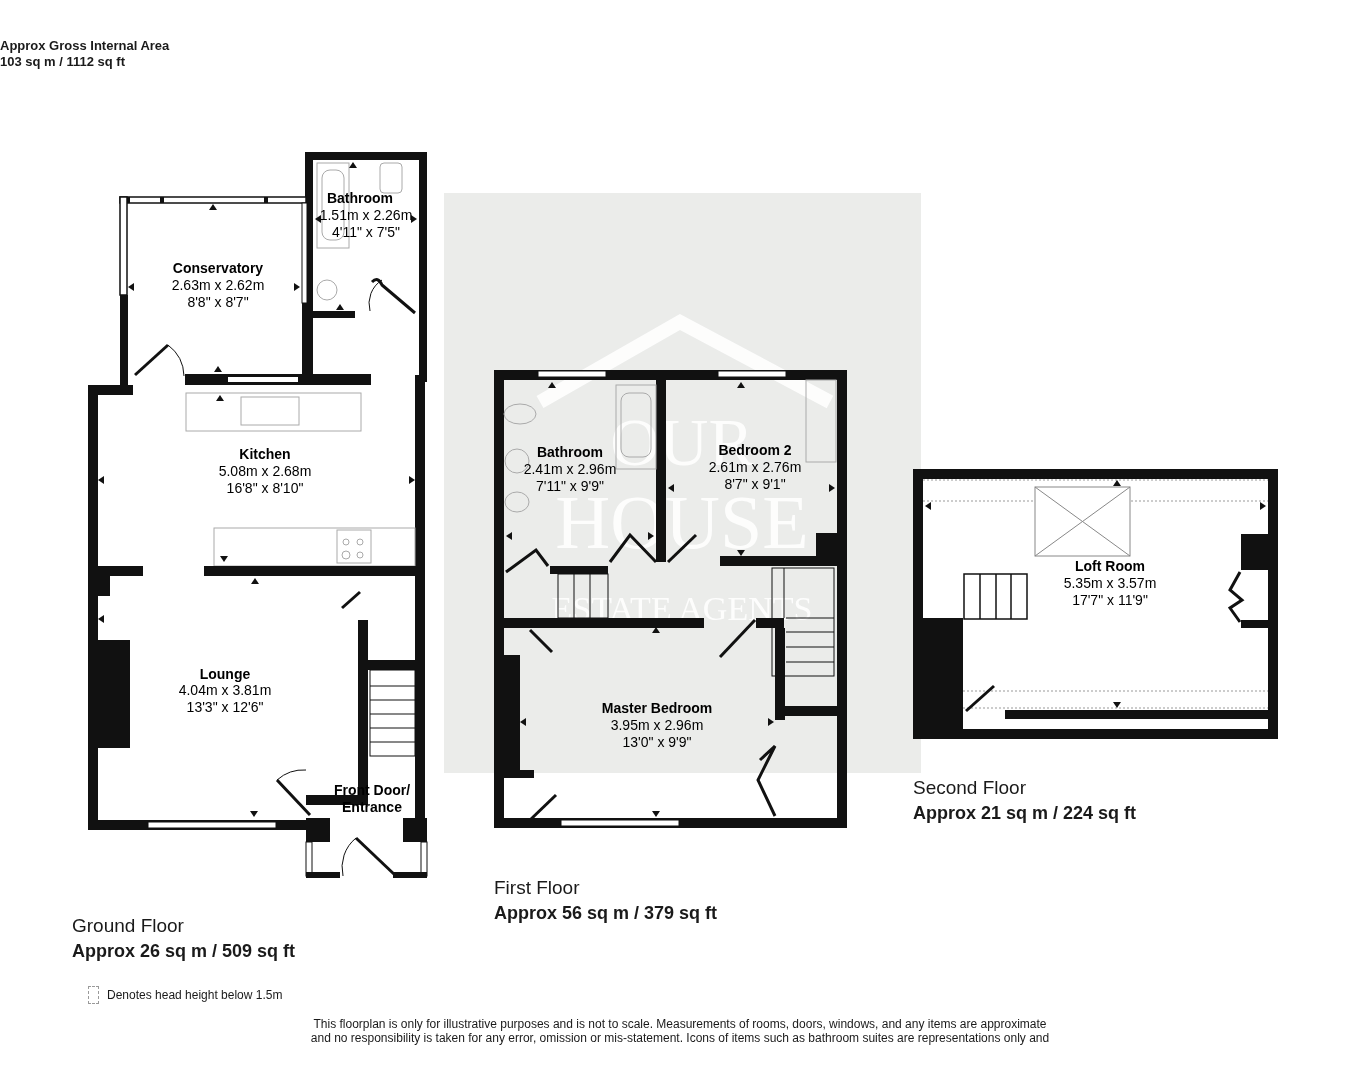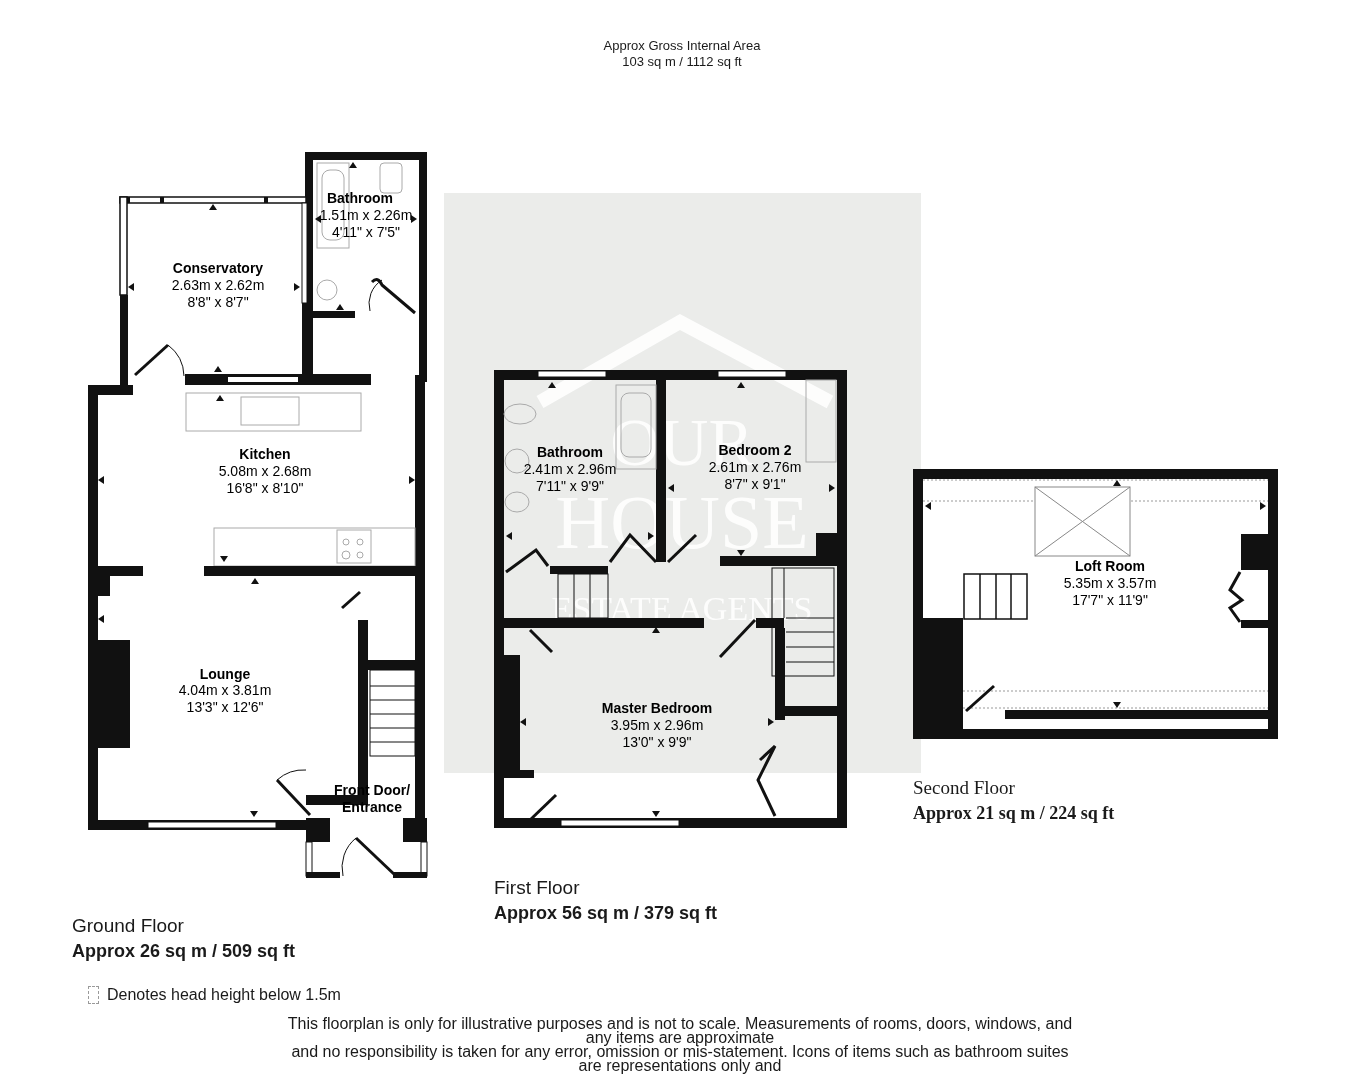--- a/index.html
+++ b/index.html
@@ -1,23 +1,23 @@
 <!DOCTYPE html>
 <html><head>
 <meta charset="utf-8">
 <style>
   html, body { margin:0; padding:0; background:#ffffff; }
   body { width:1364px; height:1080px; position:relative; overflow:hidden; font-family:"Liberation Sans", sans-serif; color:#1a1a1a; }
   .abs { position:absolute; }
-  .gia { left:0; width:1364px; top:38px; text-align:center; font-weight:normal; font-size:13px; line-height:16px; }
+  .gia { left:0; width:1364px; top:38px; text-align:left; font-weight:bold; font-size:13px; line-height:16px; }
   .floor-title { font-size:19px; line-height:22px; }
   .floor-area { font-weight:bold; font-size:18px; line-height:16px; margin-top:6px; }
-  .legend { left:88px; top:986px; font-size:16px; display:flex; align-items:center; }
+  .legend { left:88px; top:986px; font-size:12px; display:flex; align-items:center; }
   .legend-box { width:9px; height:16px; border:1px dashed #9a9a9a; margin-right:8px; }
-  .disclaimer { left:280px; width:800px; top:1017px; text-align:center; font-size:16px; line-height:14px; }
+  .disclaimer { left:280px; width:800px; top:1017px; text-align:center; font-size:12px; line-height:14px; }
   svg { position:absolute; left:0; top:0; }
   .room-name { font-weight:bold; font-size:14px; }
   .room-dim { font-size:14px; }
   .wm { font-family:"Liberation Serif", serif; fill:#ffffff; }
 </style>
 </head>
 <body>
 
 <div class="abs gia">
   <div>Approx Gross Internal Area</div>
@@ -258,21 +258,21 @@
 <div class="abs" style="left:72px; top:915px;">
   <div class="floor-title">Ground Floor</div>
   <div class="floor-area">Approx 26 sq m / 509 sq ft</div>
 </div>
 
 <div class="abs" style="left:494px; top:865px;margin-top:12px;">
   <div class="floor-title">First Floor</div>
   <div class="floor-area">Approx 56 sq m / 379 sq ft</div>
 </div>
 
-<div class="abs" style="left:913px; top:777px;font-family:Liberation Serif, serif;">
+<div class="abs" style="left:913px; top:777px;">
   <div class="floor-title">Second Floor</div>
   <div class="floor-area">Approx 21 sq m / 224 sq ft</div>
 </div>
 
 <div class="abs legend">
   <div class="legend-box"></div>
   <span>Denotes head height below 1.5m</span>
 </div>
 
 <div class="abs disclaimer">

